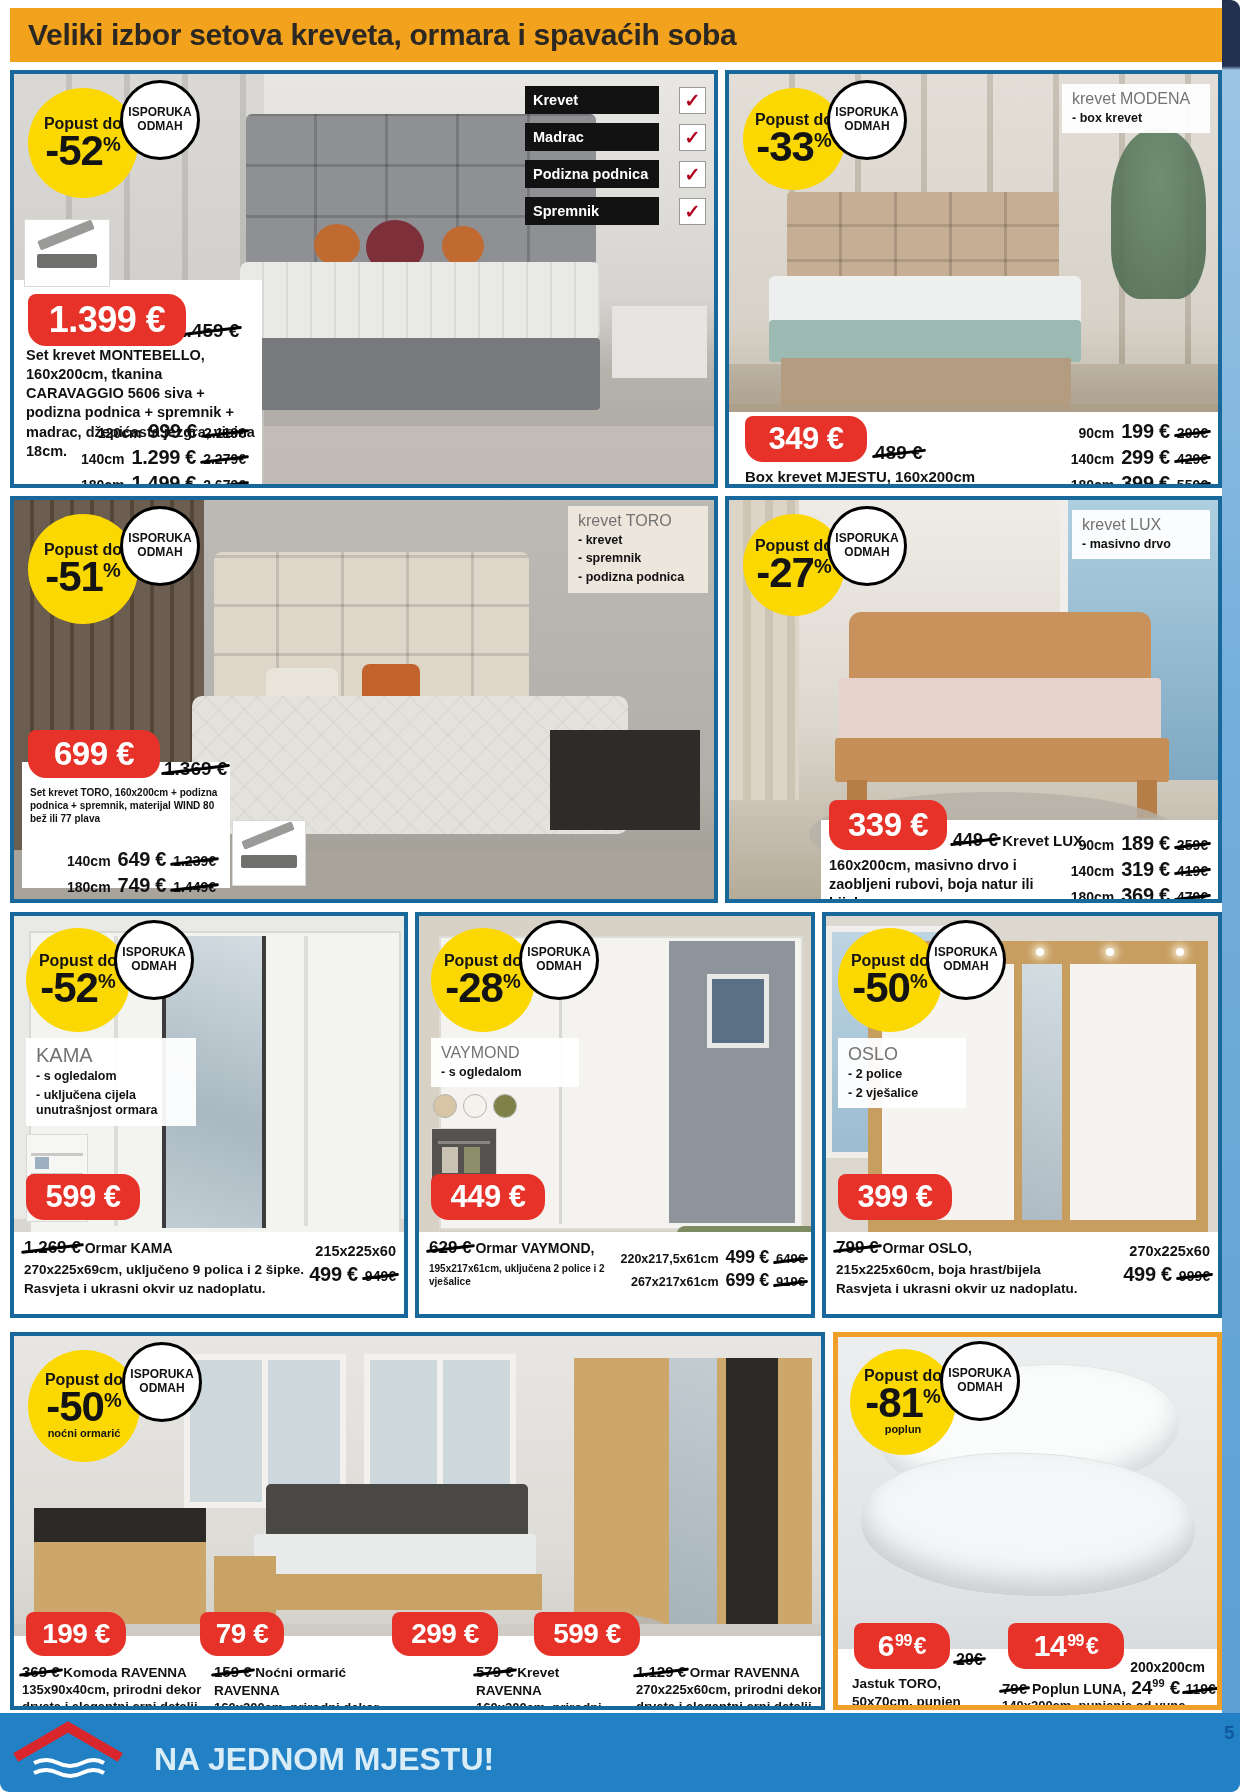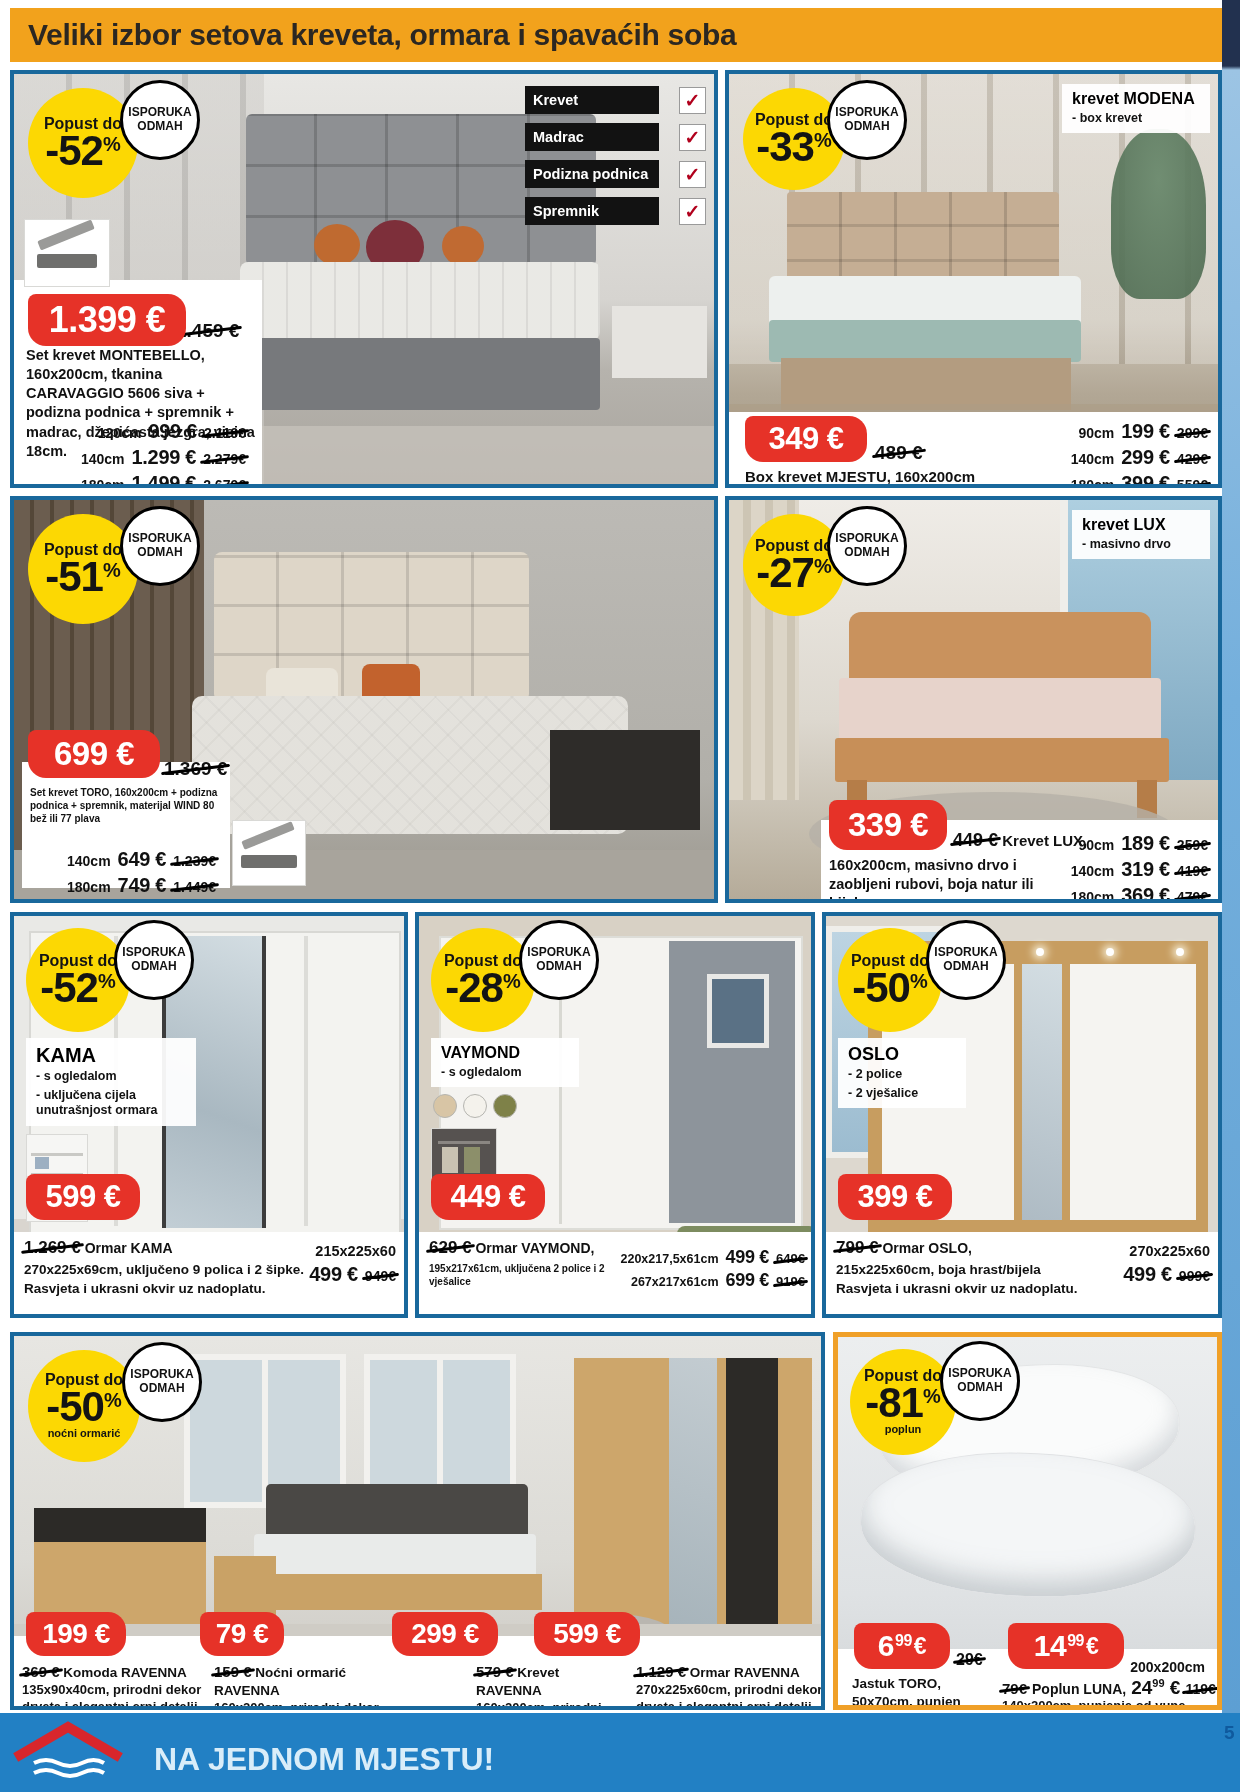--- a/index.html
+++ b/index.html
@@ -1,31 +1,31 @@
 <!DOCTYPE html>
 <html><head>
 <meta charset="utf-8">
 <style>
   html,body{margin:0;padding:0;background:#fff;font-family:"Liberation Sans",sans-serif;}
-  #page{position:relative;width:1240px;height:1792px;background:#fff;overflow:hidden;color:#111;}
+  #page{position:relative;width:1240px;height:1792px;background:#fff;overflow:hidden;color:#111;border-radius:9px;}
   .abs{position:absolute;}
   i.ph{position:absolute;display:block;}
   .panel{position:absolute;background:#fff;border:4px solid #19689c;box-sizing:border-box;overflow:hidden;}
   .photo{position:absolute;left:0;top:0;right:0;bottom:0;overflow:hidden;}
   .byellow{position:absolute;border-radius:50%;background:#fcd803;color:#141414;display:flex;flex-direction:column;align-items:center;justify-content:center;z-index:8;text-align:center;}
   .byellow .bp{font-size:16px;font-weight:800;line-height:1;}
   .byellow .bv{font-size:42px;font-weight:900;line-height:.9;display:flex;align-items:flex-start;letter-spacing:-1px;}
   .byellow .pct{font-size:20px;margin-top:3px;font-weight:900;letter-spacing:0;}
   .byellow .bsub{font-size:11px;font-weight:700;line-height:1.05;margin-top:2px;}
   .bisp{position:absolute;width:74px;height:74px;border-radius:50%;background:#fff;border:3px solid #000;display:flex;flex-direction:column;align-items:center;justify-content:center;text-align:center;font-weight:900;font-size:12px;line-height:1.15;z-index:9;}
   .ptag{position:absolute;background:#e63228;color:#fff;font-weight:900;border-radius:8px 18px 18px 18px;display:flex;align-items:center;justify-content:center;z-index:9;letter-spacing:-.5px;white-space:nowrap;}
   .strike{position:relative;font-weight:900;white-space:nowrap;display:inline-block;}
   .strike::after{content:"";position:absolute;left:-3px;right:-3px;top:46%;height:3px;background:#000;transform:rotate(-7deg);border-radius:2px;}
   .plabel{position:absolute;background:rgba(255,255,255,.94);padding:7px 10px;z-index:7;}
-  .plabel .lt{color:#000000;font-weight:700;font-size:16px;line-height:1.05;}
+  .plabel .lt{color:#737373;font-weight:400;font-size:16px;line-height:1.05;}
   .plabel .lb{font-size:12.5px;font-weight:700;color:#111;margin-top:3px;line-height:1.25;}
   .infobg{position:absolute;background:#fff;z-index:5;}
   .txt{position:absolute;z-index:7;color:#111;}
   .nm{font-weight:900;}
   .ds{font-weight:600;}
   .sizes{position:absolute;z-index:7;text-align:center;}
   .srow{display:flex;justify-content:flex-end;align-items:baseline;gap:7px;line-height:1.3;}
   .sdim{font-size:14px;font-weight:600;}
   .sprice{font-size:20px;font-weight:900;letter-spacing:-.3px;white-space:nowrap;}
   .sold{font-size:14px;}
@@ -192,20 +192,26 @@
       <span class="bp">Popust do</span>
       <span class="bv">
           <span>-51</span>
           <span class="pct">%</span>
         </span>
     </div>
     <div class="bisp" style="left:106px;top:6px">
       <span>ISPORUKA</span>
         <span>ODMAH</span>
     </div>
+    <div class="plabel" style="right:6px;top:6px;width:120px;background:rgba(240,233,222,.94)">
+      <div class="lt">krevet TORO</div>
+      <div class="lb">- krevet</div>
+      <div class="lb">- spremnik</div>
+      <div class="lb">- podizna podnica</div>
+    </div>
     <div class="infobg" style="left:8px;top:262px;width:208px;height:126px"></div>
     <div class="ptag" style="left:14px;top:230px;width:132px;height:48px;font-size:33px">699 €</div>
     <div class="txt strike" style="left:150px;top:258px;font-size:19px">1.369 €</div>
     <div class="txt" style="left:16px;top:286px;width:192px;font-size:10px;line-height:1.3">
       <span class="nm">Set krevet TORO,</span>
       <span class="ds">160x200cm + podizna podnica + spremnik, materijal WIND 80 bež ili 77 plava</span>
     </div>
     <div class="sizes" style="left:16px;top:346px;width:186px">
       <div class="srow">
           <span class="sdim">140cm</span>

